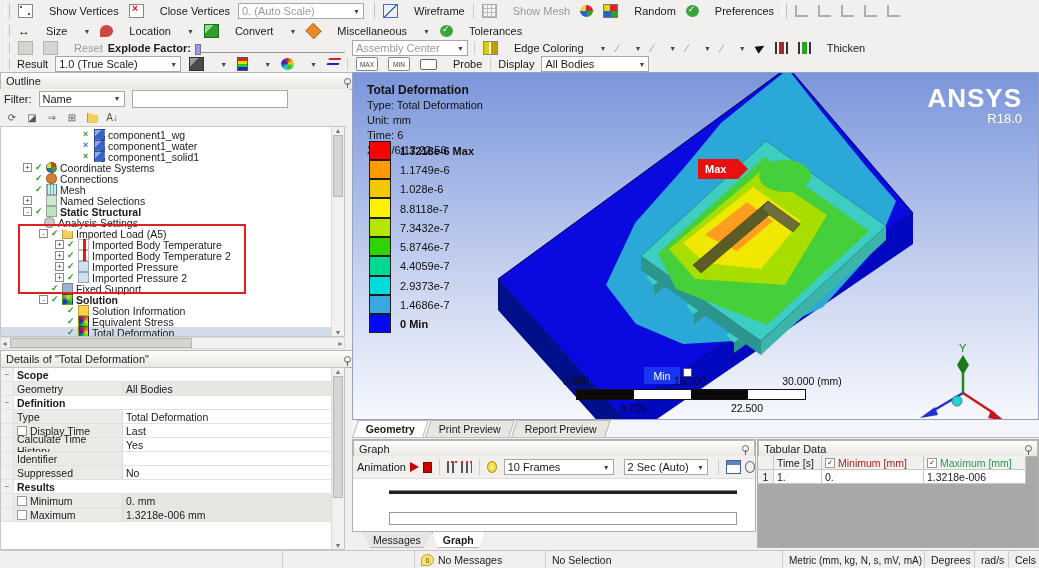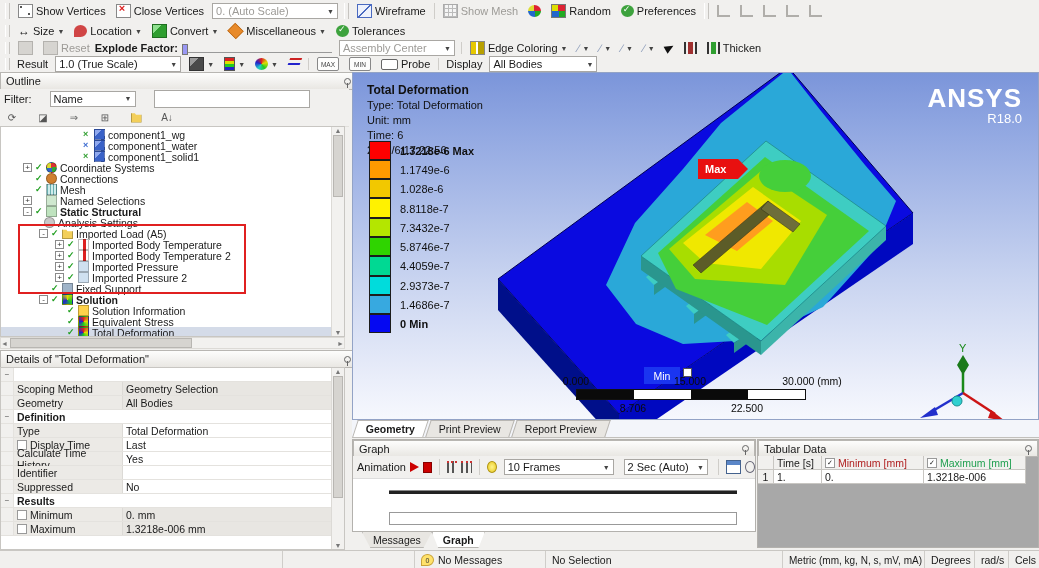--- a/index.html
+++ b/index.html
@@ -2,21 +2,21 @@
 <html><head>
 <meta charset="utf-8">
 <style>
   html,body{margin:0;padding:0;}
   .page{position:relative;width:1039px;height:568px;overflow:hidden;background:#f1f0ee;
         font-family:"Liberation Sans",sans-serif;font-size:11px;color:#1a1a1a;}
   
   .tr{position:absolute;left:0;right:0;display:flex;align-items:center;background:#f1f0ee;
       border-bottom:1px solid #e2e0dc;padding-left:2px;white-space:nowrap;}
   #tr1{top:0;height:22px}#tr2{top:22px;height:18px}#tr3{top:40px;height:16px}#tr4{top:56px;height:16px}
-  .tbtn{display:inline-flex;align-items:center;gap:3px;padding:0 5px;height:100%;}
+  .tbtn{display:inline-flex;align-items:center;gap:16px;padding:0 5px;height:100%;}
   .grip{width:3px;height:70%;border-left:1px solid #fff;border-right:1px solid #c6c4c0;margin:0 3px;flex:none}
   .vsep{width:1px;height:75%;background:#cfcdc9;margin:0 3px;flex:none}
   .caret{font-size:7px;color:#444;line-height:1}
   .gray{color:#9d9b97}
   .combo{display:inline-flex;align-items:center;justify-content:space-between;background:#fff;
          border:1px solid #a9a7a3;height:14px;padding:0 3px;gap:6px;margin:0 3px}
   
   .ic{width:13px;height:12px;display:inline-block;flex:none;position:relative}
   .ic-vertex{border:1px solid #888;background:radial-gradient(circle 1.5px at 2px 2px,#555 99%,transparent),radial-gradient(circle 1.5px at 10px 9px,#555 99%,transparent),#fff}
   .ic-closev{border:1px solid #888;background:#fff}
@@ -54,21 +54,21 @@
       display:inline-flex;align-items:center;justify-content:center;font-size:7px;color:#333}
   .slider{width:150px;height:9px;border-bottom:1px solid #999;position:relative;margin:0 4px}
   .slider::before{content:"";position:absolute;left:0;top:1px;width:4px;height:9px;background:#9a98f4;border:1px solid #777}
   
   .ptitle{position:absolute;background:linear-gradient(#fdfdfc,#e9e7e3);border:1px solid #b8b6b2;
           display:flex;align-items:center;justify-content:space-between;padding:0 5px;font-size:11px}
   .pin{width:5px;height:5px;border:1px solid #666;border-radius:50%;position:relative;flex:none}
   .pin::after{content:"";position:absolute;left:1.5px;top:4px;width:1px;height:5px;background:#666}
   
   #filter-row,#tree-toolbar{position:absolute;left:0;width:345px;background:#f1f0ee;display:flex;align-items:center;
-     border-bottom:1px solid #e2e0dc;padding-left:4px;gap:15px}
+     border-bottom:1px solid #e2e0dc;padding-left:4px;gap:4px}
   #filter-input{height:14px;border:1px solid #a9a7a3;background:#fff;width:150px;font-size:10px}
   .tico{width:14px;height:13px;border:1px solid transparent;display:inline-flex;align-items:center;justify-content:center;font-size:10px;color:#555}
   #tree-wrap{position:absolute;left:0;width:345px;background:#fff;border:1px solid #c8c6c2;overflow:hidden;padding-top:2px;box-sizing:border-box}
   .trow{display:flex;align-items:center;height:11px;font-size:10.5px;white-space:nowrap}
   .trow.sel{background:#d4dbe8}
   .expander{width:9px;height:9px;border:1px solid #8a8a8a;background:#fff;font-size:8px;line-height:7px;
             text-align:center;color:#333;margin-right:3px;flex:none;box-sizing:border-box}
   .expsp{width:12px;flex:none}
   .chk{width:10px;font-size:9px;font-weight:bold;margin-right:1px;flex:none;line-height:1}
   .c-check{color:#1f9e1f}.c-xg{color:#2f9e2f}.c-xb{color:#3a6ad0}
@@ -488,27 +488,21 @@
     </div>
 
   <div class="ptitle" style="left:0;top:350px;width:345px;height:16px">
     <span>Details of "Total Deformation"</span>
     <span class="pin"></span>
   </div>
   <div id="details-wrap" style="top:367px;height:183px">
     <div id="details" style="margin-right:12px">
         <div class="drow dsec">
           <span class="dgut">−</span>
-        </div>
-        <div class="drow shade">
-          <span class="dgut"></span>
-          <span class="dlabel">
-            <span>Scoping Method</span>
-          </span>
-          <span class="dvalue">Geometry Selection</span>
+          <span class="dlabel">Scope</span>
         </div>
         <div class="drow shade">
           <span class="dgut"></span>
           <span class="dlabel">
             <span>Geometry</span>
           </span>
           <span class="dvalue">All Bodies</span>
         </div>
         <div class="drow dsec">
           <span class="dgut">−</span>

